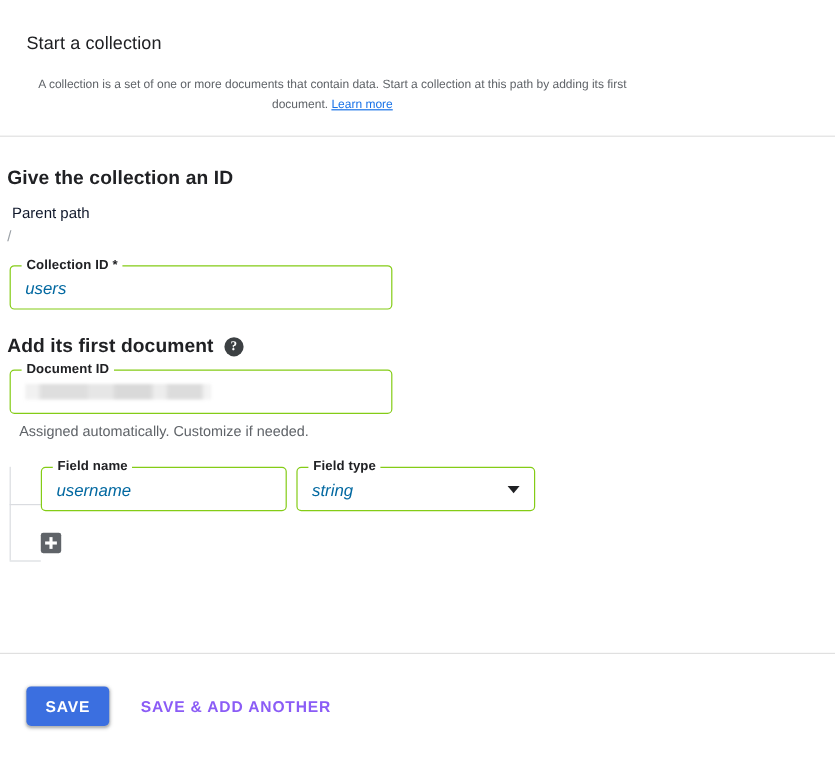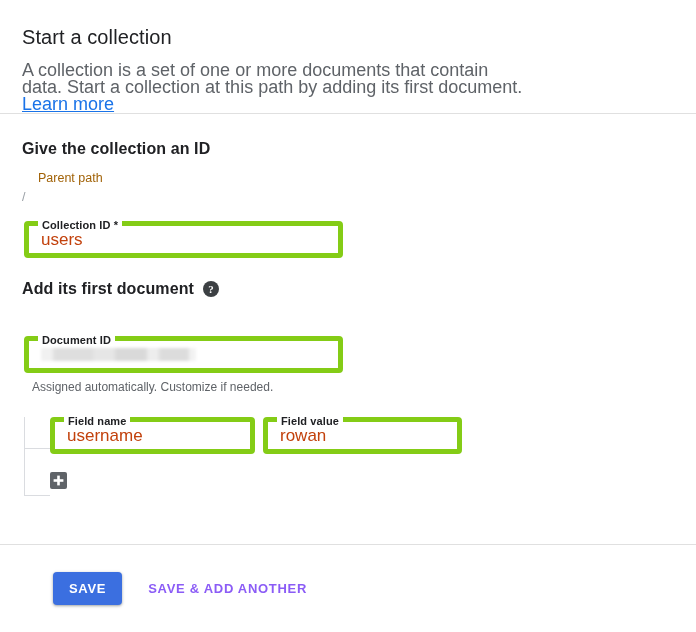--- a/index.html
+++ b/index.html
@@ -15,49 +15,50 @@
     position: relative;
     overflow: hidden;
   }
 
   
   .dialog-header {
     padding: 24px 24px 0 22px;
     height: 113px;
   }
   .dialog-title {
-    font-size: 20px;
+    font-size: 15px;
     font-weight: 400;
     color: #202124;
     margin: 0 0 12px 0;
     letter-spacing: 0.1px;
     line-height: 26px;
   }
   .dialog-desc {
-    font-size: 18px;
+    font-size: 10px;
     line-height: 17px;
     color: #5f6368;
     max-width: 510px;
     margin: 0;
+    text-align: center;
   }
   .learn-more {
     color: #1a73e8;
     text-decoration: underline;
     cursor: pointer;
   }
 
   .divider {
     height: 1px;
     background: #e0e0e0;
     width: 100%;
   }
 
   
   .dialog-body {
-    padding: 26px 22px 0 22px;
+    padding: 26px 22px 0 6px;
     height: 430px;
     position: relative;
   }
 
   .section-title {
     font-size: 16px;
     font-weight: 700;
     color: #202124;
     margin: 0 0 12px 0;
     letter-spacing: 0.1px;
@@ -80,39 +81,39 @@
     display: inline-flex;
     align-items: center;
     justify-content: center;
     line-height: 1;
     cursor: pointer;
     font-family: "Liberation Serif", serif;
   }
 
   .parent-path-label {
     font-size: 12.5px;
-    color: #a16207;
-    margin: 0 0 3px 16px;
+    color: #0f172a;
+    margin: 0 0 3px 4px;
     line-height: 16px;
   }
   .parent-path-value {
     font-size: 12.5px;
     color: #9aa0a6;
     margin: 0 0 16px 0;
     line-height: 16px;
   }
 
   
   .field {
     position: relative;
     display: inline-block;
     vertical-align: top;
   }
   .field .box {
-    border: 5px solid #84cc16;
+    border: 1px solid #84cc16;
     border-radius: 4px;
     height: 37px;
     display: flex;
     align-items: center;
     padding: 0 12px;
     background: #ffffff;
     position: relative;
   }
   .field .legend {
     position: absolute;
@@ -121,33 +122,34 @@
     background: #ffffff;
     padding: 0 4px;
     font-size: 11px;
     font-weight: 700;
     color: #202124;
     line-height: 12px;
     white-space: nowrap;
     letter-spacing: 0.1px;
   }
   .field .value {
-    font-size: 17px;
-    color: #c2410c;
+    font-size: 14px;
+    color: #0369a1;
     line-height: 18px;
     border: none;
     outline: none;
     width: 100%;
     background: transparent;
     font-family: "Liberation Sans", sans-serif;
     padding: 0;
+    font-style: italic;
   }
 
   #collection-id-field { width: 319px; margin-left: 2px; }
-  #document-id-field  { width: 319px; margin-left: 2px; margin-top: 28px; }
+  #document-id-field  { width: 319px; margin-left: 2px; }
 
   .helper-text {
     font-size: 12px;
     color: #5f6368;
     line-height: 16px;
     margin: 6px 0 0 10px;
     max-width: 300px;
   }
 
   
@@ -249,21 +251,20 @@
     height: 33px;
     padding: 0 16px;
     display: inline-flex;
     align-items: center;
     justify-content: center;
   }
   .btn-primary {
     background: #3b6fe0;
     color: #ffffff;
     box-shadow: 0 1px 2px rgba(60,64,67,0.3), 0 1px 3px 1px rgba(60,64,67,0.15);
-    margin-left: 31px;
   }
   .btn-text {
     background: transparent;
     color: #8b5cf6;
   }
 </style>
 </head>
 <body>
 
 <div class="dialog-header">
@@ -309,27 +310,28 @@
     <div class="tree-branch b2"></div>
 
     <div class="field-row">
       <div class="field" id="field-name-field">
         <div class="box">
           <span class="legend">Field name</span>
           <input class="value" type="text" value="username" style="">
         </div>
       </div>
 
-
-      <div class="field" id="field-value-field">
-        <div class="box">
-          <span class="legend">Field value</span>
-          <input class="value" type="text" value="rowan" style="">
+      <div class="field" id="field-type-field">
+        <div class="box select-box">
+          <span class="legend">Field type</span>
+          <span class="value">string</span>
+          <span class="caret"></span>
         </div>
       </div>
+
     </div>
 
     <div class="add-field-btn">
       <svg width="11" height="11" viewBox="0 0 11 11" aria-hidden="true">
         <rect x="4.2" y="0.6" width="2.6" height="9.8" fill="#ffffff"></rect>
         <rect x="0.6" y="4.2" width="9.8" height="2.6" fill="#ffffff"></rect>
       </svg>
     </div>
   </div>
 

